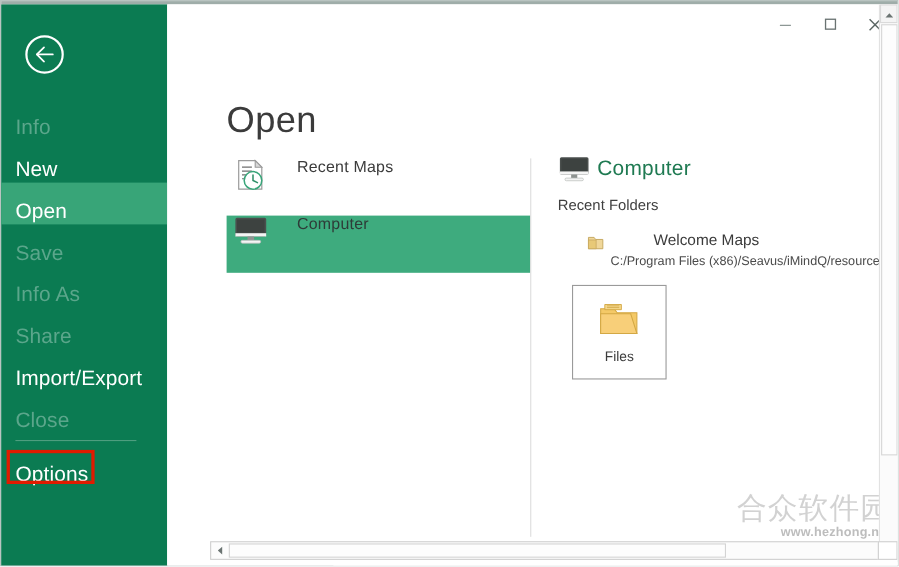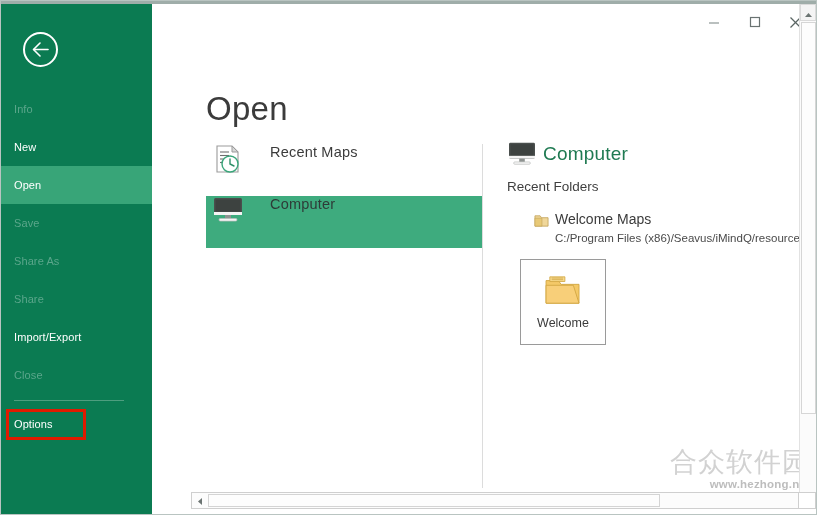--- a/index.html
+++ b/index.html
@@ -35,23 +35,23 @@
     border-radius: 50%;
     border: 2px solid #ffffff;
     display: flex; align-items: center; justify-content: center;
     cursor: pointer;
   }
   .back-btn svg { display: block; }
 
   .nav { position: absolute; left: 0; top: 86px; width: 151px; }
   .nav-item {
     height: 38px;
-    display: flex; align-items: center;
+    display: flex; align-items: flex-end;
     padding-left: 13px;
-    font-size: 11px;
+    font-size: 19px;
     color: #ffffff;
     letter-spacing: .1px;
     cursor: pointer;
     white-space: nowrap;
   }
   .nav-item.dim { color: #5ba68b; cursor: default; }
   .nav-item.active { background: #38a578; }
 
   .nav-divider {
     margin: 6px 0 4px 13px;
@@ -171,20 +171,21 @@
     width: 28px; min-width: 28px;
     padding-top: 3px;
     display: flex; justify-content: center;
   }
   .folder-text { overflow: hidden; }
   .folder-name {
     font-size: 14px;
     color: #3b3b3b;
     line-height: 17px;
     white-space: nowrap;
+    margin-left: 39px;
   }
   .folder-path {
     font-size: 11.5px;
     color: #4a4a4a;
     line-height: 15px;
     white-space: nowrap;
   }
 
   .browse-btn {
     position: absolute;
@@ -313,21 +314,21 @@
       <div class="nav-item">
         <span>New</span>
       </div>
       <div class="nav-item active">
         <span>Open</span>
       </div>
       <div class="nav-item dim">
         <span>Save</span>
       </div>
       <div class="nav-item dim">
-        <span>Share As</span>
+        <span>Info As</span>
       </div>
       <div class="nav-item dim">
         <span>Share</span>
       </div>
       <div class="nav-item">
         <span>Import/Export</span>
       </div>
       <div class="nav-item dim">
         <span>Close</span>
       </div>
@@ -413,21 +414,21 @@
 
       <div class="browse-btn">
         <span>
           <svg width="38" height="32" viewBox="0 0 40 34">
             <path d="M2 7 H15 L18 11 H37 V31 H2 Z" fill="#f4c967" stroke="#d3a844" stroke-width="1"></path>
             <path d="M6 3 H22 V8 H6 Z" fill="#f7d98c" stroke="#d3a844" stroke-width=".9"></path>
             <path d="M8 4.3 H20 M8 6 H20" stroke="#c9a03f" stroke-width=".7"></path>
             <path d="M2 12 H31 L37 31 H2 Z" fill="#f8cf79" stroke="#d3a844" stroke-width="1"></path>
           </svg>
         </span>
-        <span class="browse-label">Welcome</span>
+        <span class="browse-label">Files</span>
       </div>
     </div>
 
     <div class="watermark">
       <div class="wm-cn">合众软件园</div>
       <div class="wm-url">www.hezhong.net</div>
     </div>
 
     <div class="bottom-strip"></div>
   </div>

